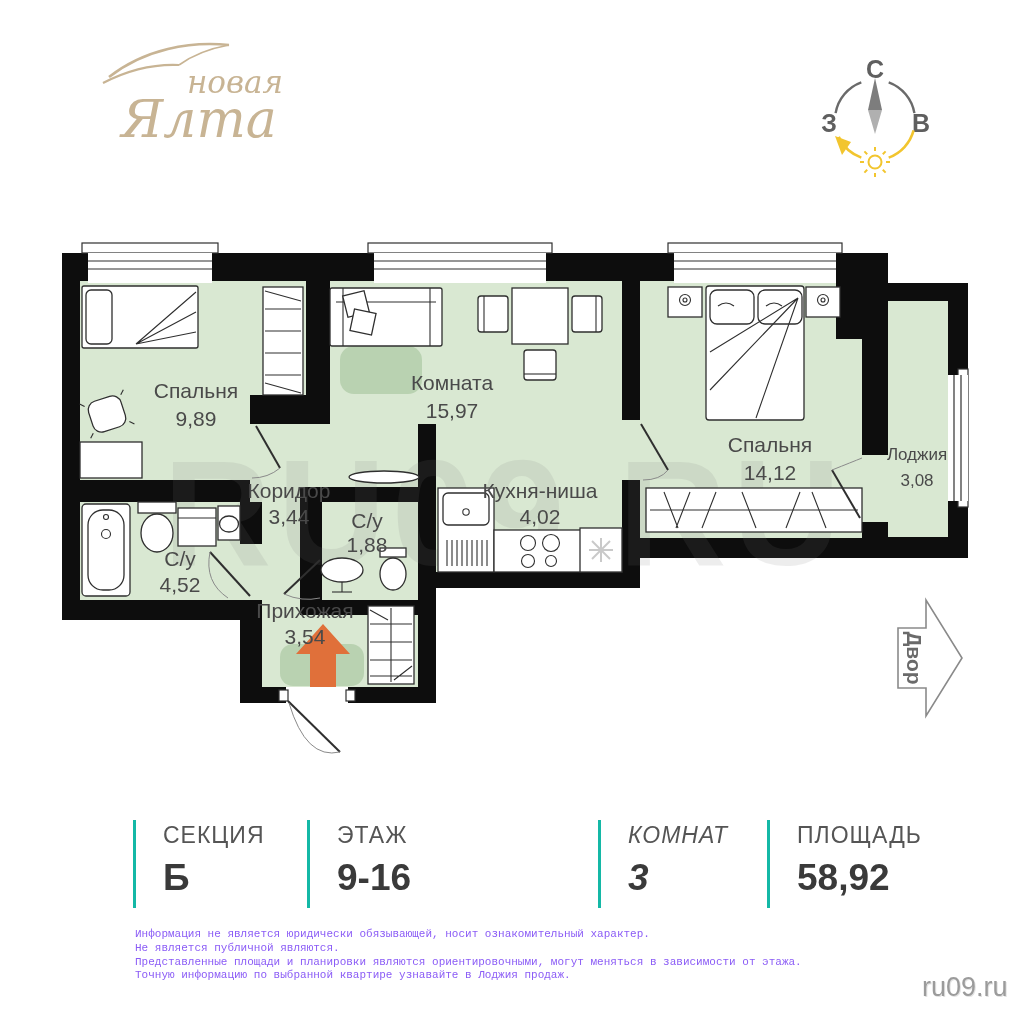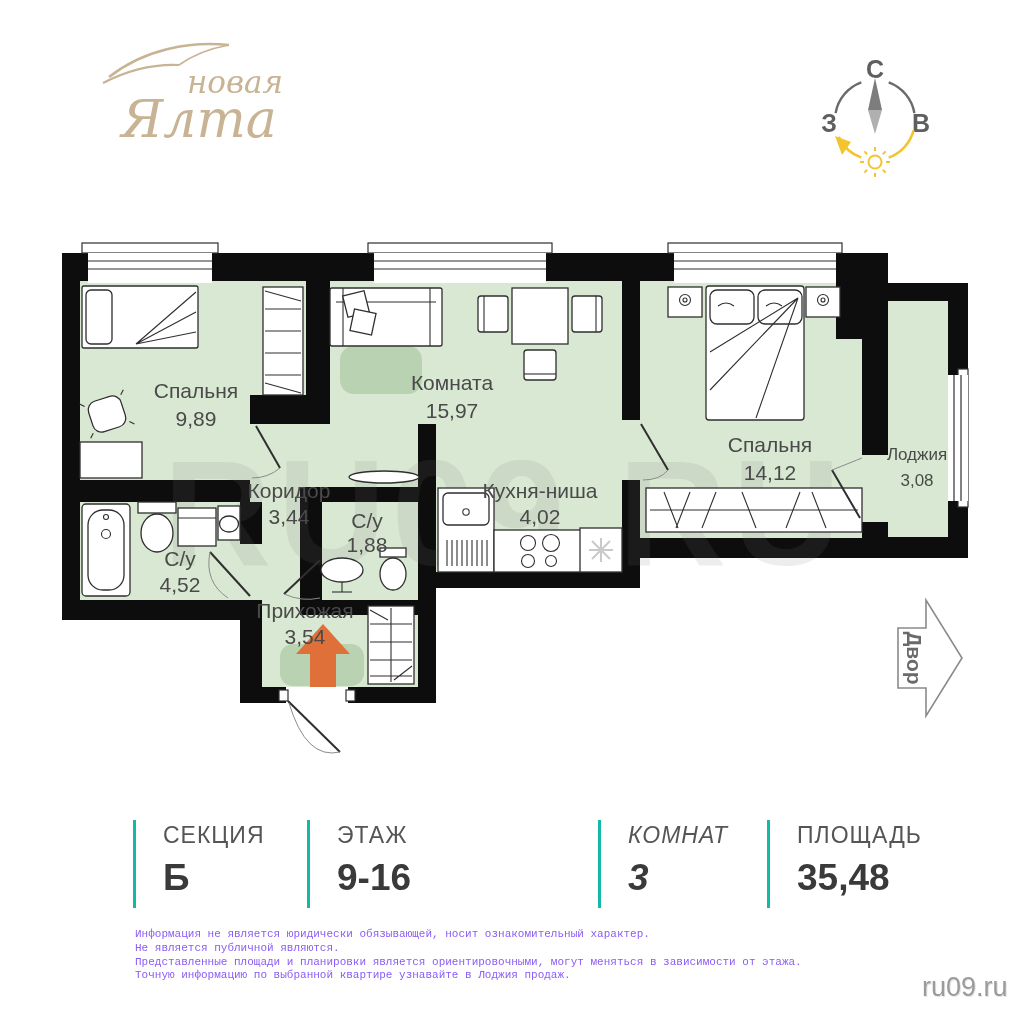--- a/index.html
+++ b/index.html
@@ -292,28 +292,28 @@
   <div class="info-cell" style="left:307px;width:291px;">
     <div class="info-label">ЭТАЖ</div>
     <div class="info-value">9-16</div>
   </div>
   <div class="info-cell" style="left:598px;width:169px;font-style:italic;">
     <div class="info-label">КОМНАТ</div>
     <div class="info-value">3</div>
   </div>
   <div class="info-cell" style="left:767px;width:200px;">
     <div class="info-label">ПЛОЩАДЬ</div>
-    <div class="info-value">35,48</div>
+    <div class="info-value">58,92</div>
   </div>
 </div>
 
 
 <div class="disclaimer">
   <div>Информация не является юридически обязывающей, носит ознакомительный характер.</div>
   <div>Не является публичной являются.</div>
-  <div>Представленные площади и планировки является ориентировочными, могут меняться в зависимости от этажа.</div>
+  <div>Представленные площади и планировки являются ориентировочными, могут меняться в зависимости от этажа.</div>
   <div>Точную информацию по выбранной квартире узнавайте в Лоджия продаж.</div>
 </div>
 
 <div class="site">ru09.ru</div>
 
 
 
 
 </body></html>

